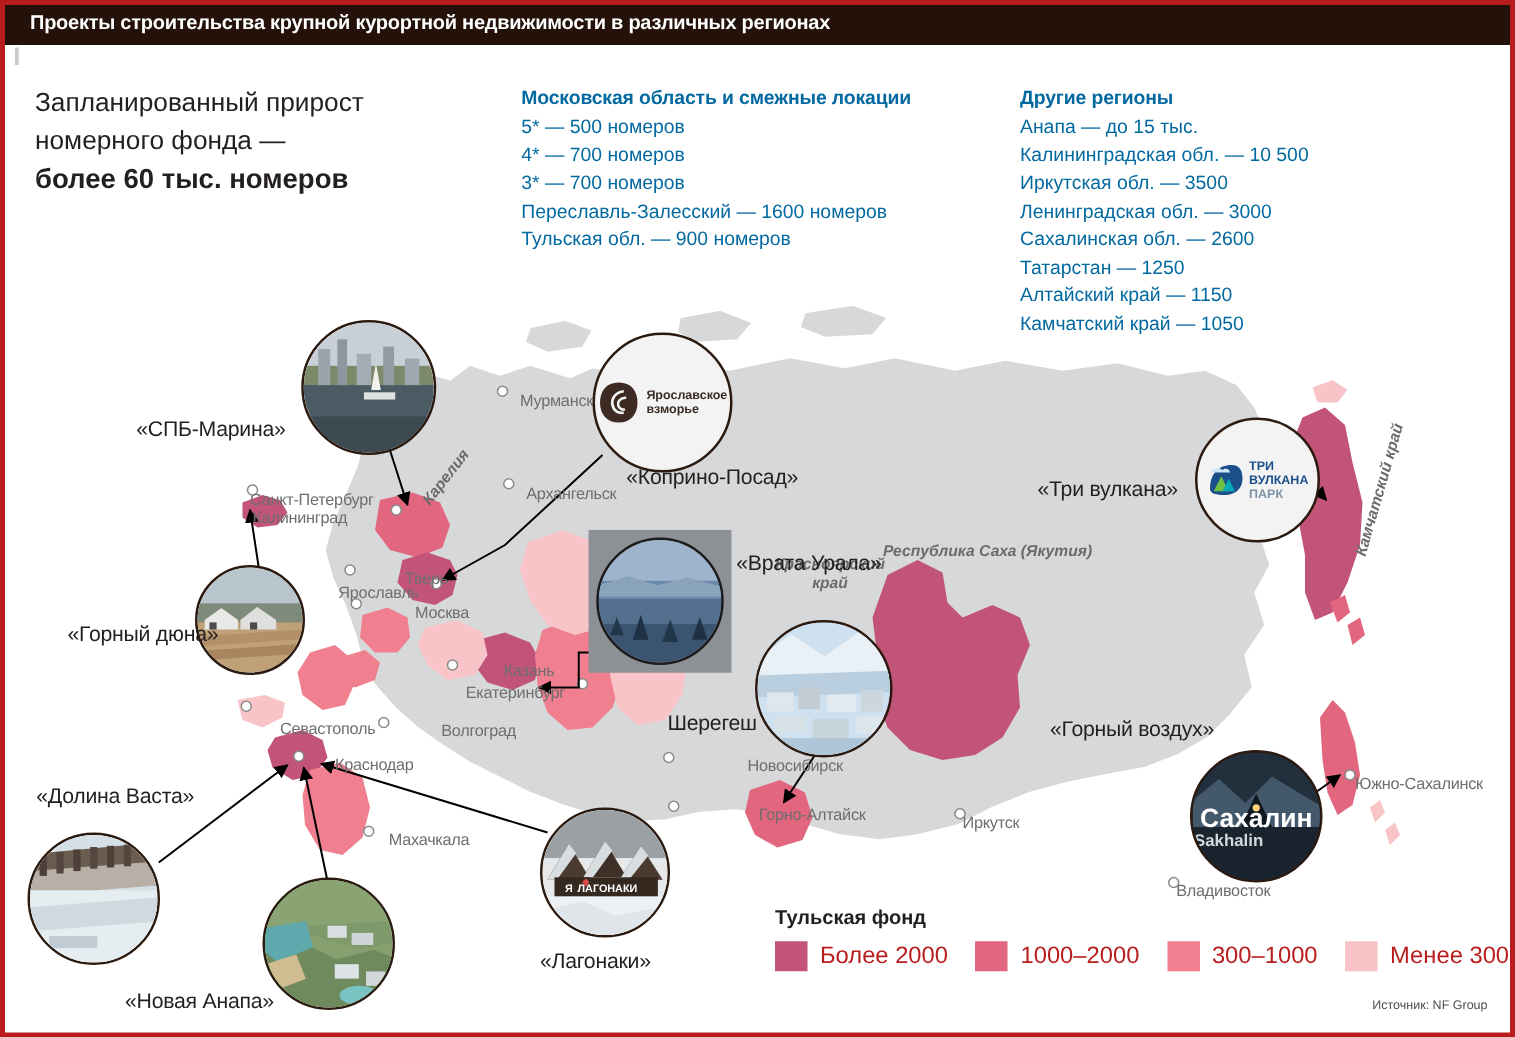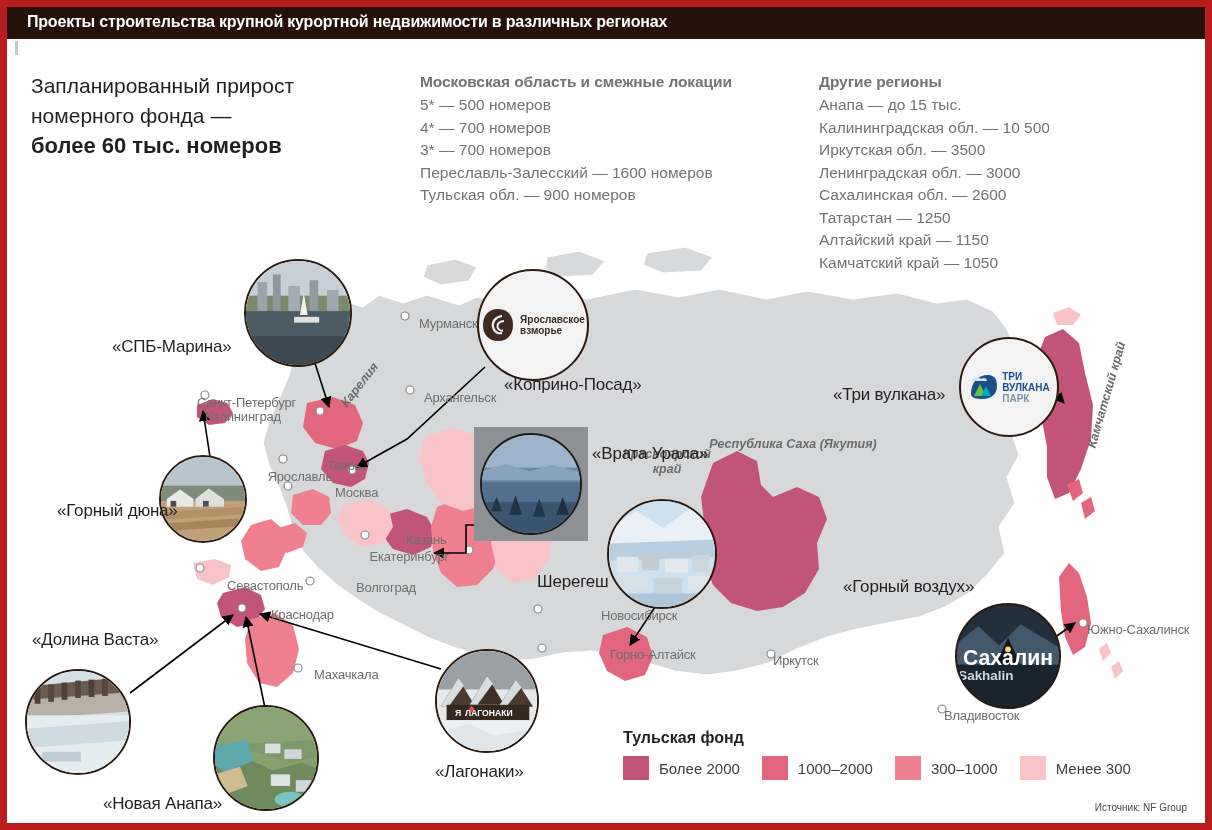--- a/index.html
+++ b/index.html
@@ -1,20 +1,20 @@
 <!DOCTYPE html>
 <html><head>
 <meta charset="utf-8">
 <style>
   html,body{margin:0;padding:0;background:#ffffff;}
   body{font-family:"Liberation Sans","DejaVu Sans",sans-serif;}
   #page{
     position:relative;width:1212px;height:830px;
     background:#ffffff;overflow:hidden;
-    border:7px solid #b91c1c;box-sizing:border-box;
+    border:4px solid #b91c1c;box-sizing:border-box;
   }
   
   #titlebar{
     position:absolute;left:0;top:0;width:1212px;height:32px;
     background:#241109;
   }
   #titlebar .t{
     position:absolute;left:20px;top:6px;
     color:#ffffff;font-size:16px;font-weight:bold;
     letter-spacing:-0.2px;white-space:nowrap;
@@ -22,21 +22,21 @@
   
   #leftrule{position:absolute;left:8px;top:34px;width:3px;height:14px;background:#c9c9c9;}
 
   
   .headline{
     position:absolute;left:24px;top:64px;width:360px;
     font-size:21px;line-height:30px;color:#231f20;
   }
   .headline .strong{font-weight:bold;font-size:22px;}
 
-  .col{position:absolute;color:#737373;}
+  .col{position:absolute;color:#0369a1;}
   .col .hd{font-weight:bold;font-size:15.5px;margin-bottom:3px;letter-spacing:-0.1px;}
   .col .li{font-size:15.5px;line-height:22.5px;white-space:nowrap;}
   #col-mo{left:413px;top:66px;}
   #col-other{left:812px;top:66px;}
   .land{fill:#d7d8da;stroke:#ffffff;stroke-width:1.1;}
   .r-4{fill:#c25479;}   
   .r-3{fill:#e3667f;}   
   .r-2{fill:#f0808f;}   
   .r-1{fill:#f9c4c8;}   
 
@@ -76,21 +76,21 @@
   }
   .logo-text{font-size:10px;font-weight:bold;line-height:11px;color:#3a2b23;}
   .logo-text.blue{color:#1b4f8a;}
 
   
   #legend{position:absolute;left:616px;top:722px;}
   #legend .lh{font-size:16px;font-weight:bold;color:#231f20;margin-bottom:9px;}
   #legend .row{display:flex;align-items:center;gap:0px;}
   #legend .item{display:flex;align-items:center;margin-right:22px;}
   #legend .sw{width:26px;height:24px;margin-right:10px;}
-  #legend .lb{font-size:15px;color:#404040;white-space:nowrap;}
+  #legend .lb{font-size:19px;color:#b91c1c;white-space:nowrap;}
 
   #source{
     position:absolute;right:18px;top:795px;
     font-size:10px;color:#4b4b4b;white-space:nowrap;
   }
   svg{display:block;}
   .arrow{stroke:#000;stroke-width:1.6;fill:none;}
 </style>
 </head>
 <body>

